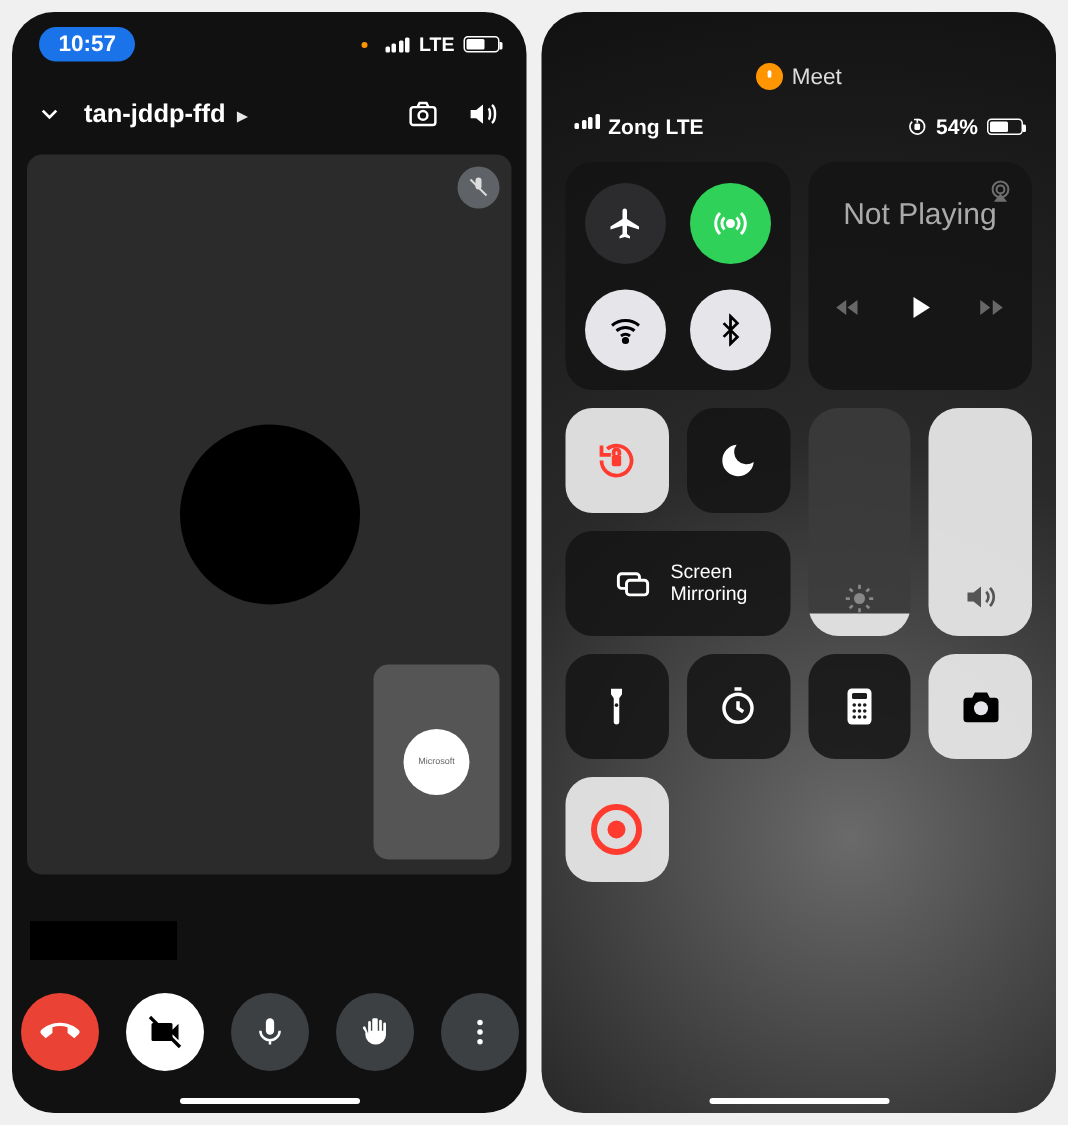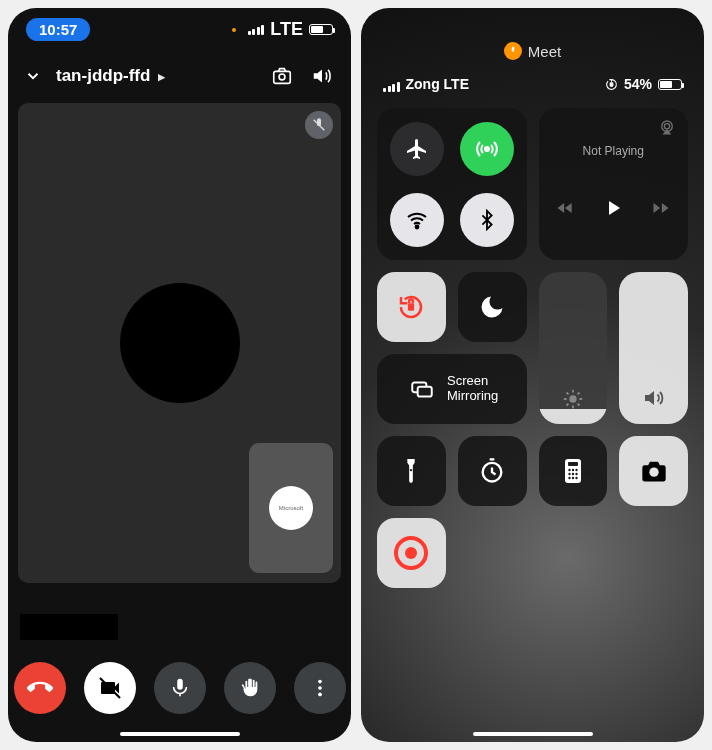--- a/index.html
+++ b/index.html
@@ -31,21 +31,21 @@
     padding: 10px 18px 6px 18px;
     font-size: 14px;
     font-weight: 600;
   }
   .time-pill {
     background: #1a73e8;
     padding: 3px 13px;
     border-radius: 14px;
     font-size: 15px;
   }
-  .status-right { display: flex; align-items: center; gap: 6px; font-size: 18px; }
+  .status-right { display: flex; align-items: center; gap: 6px; font-size: 13px; }
   .sig-bars { display: inline-flex; align-items: flex-end; gap: 1.5px; }
   .sig-bars span { width: 3px; background: #fff; border-radius: 1px; }
   .sig-bars span:nth-child(1){height:4px}
   .sig-bars span:nth-child(2){height:6px}
   .sig-bars span:nth-child(3){height:8px}
   .sig-bars span:nth-child(4){height:10px}
   .battery {
     width: 24px; height: 11px; border: 1px solid #fff; border-radius: 3px;
     position: relative; display: inline-block;
   }
@@ -107,21 +107,21 @@
     background: radial-gradient(circle at 60% 75%, #6a6a6a 0%, #2a2a2a 45%, #111 100%);
   }
   .cc-pill-bar { display:flex; justify-content:center; padding:34px 0 8px; gap:6px; align-items:center; }
   .mic-dot { width:18px; height:18px; background:#ff9500; border-radius:50%; display:flex; align-items:center; justify-content:center;}
   .mic-dot svg{display:block}
   .app-name { font-size:15px; color:#ddd; }
   .cc-status {
     display:flex; justify-content:space-between; align-items:center;
     padding: 8px 22px 10px 22px; font-size:14px; font-weight:600;
   }
-  .cc-status .left { display:flex; align-items:flex-end; gap:6px; }
+  .cc-status .left { display:flex; align-items:flex-start; gap:6px; }
   .cc-status .right { display:flex; align-items:center; gap:6px; }
 
   .cc-grid {
     padding: 6px 16px 0 16px;
     display:grid; grid-template-columns: repeat(4, 1fr);
     grid-auto-rows: 70px;
     gap: 12px;
   }
   .tile {
     background: rgba(20,20,20,0.85);
@@ -142,21 +142,21 @@
   }
   .conn-green { background:#30d158; }
   .conn-light { background:#e5e5ea; color:#000; }
 
   .media-panel {
     grid-column: 3 / span 2; grid-row: 1 / span 2;
     flex-direction:column; gap:12px; padding:10px;
     align-items:center; justify-content:flex-start;
   }
   .airplay-corner { position:absolute; top:10px; right:12px; opacity:.6; }
-  .np-text { font-size:12px; color:#aaa; margin-top:26px;}
+  .np-text { font-size:20px; color:#aaa; margin-top:14px;}
   .media-ctrls { display:flex; gap:26px; margin-top:26px; align-items:center; }
   .media-ctrls .dim { opacity:.35; }
 
   .tile-lock { grid-column:1; grid-row:3; }
   .tile-dnd  { grid-column:2; grid-row:3; }
   .tile-mirror { grid-column:1 / span 2; grid-row:4; justify-content:flex-start; padding-left:32px; gap:12px; }
   .tile-mirror .txt { font-size:13px; line-height:1.15; text-align:left; }
 
   .slider {
     grid-row: 3 / span 2; border-radius:20px; position:relative; overflow:hidden;

